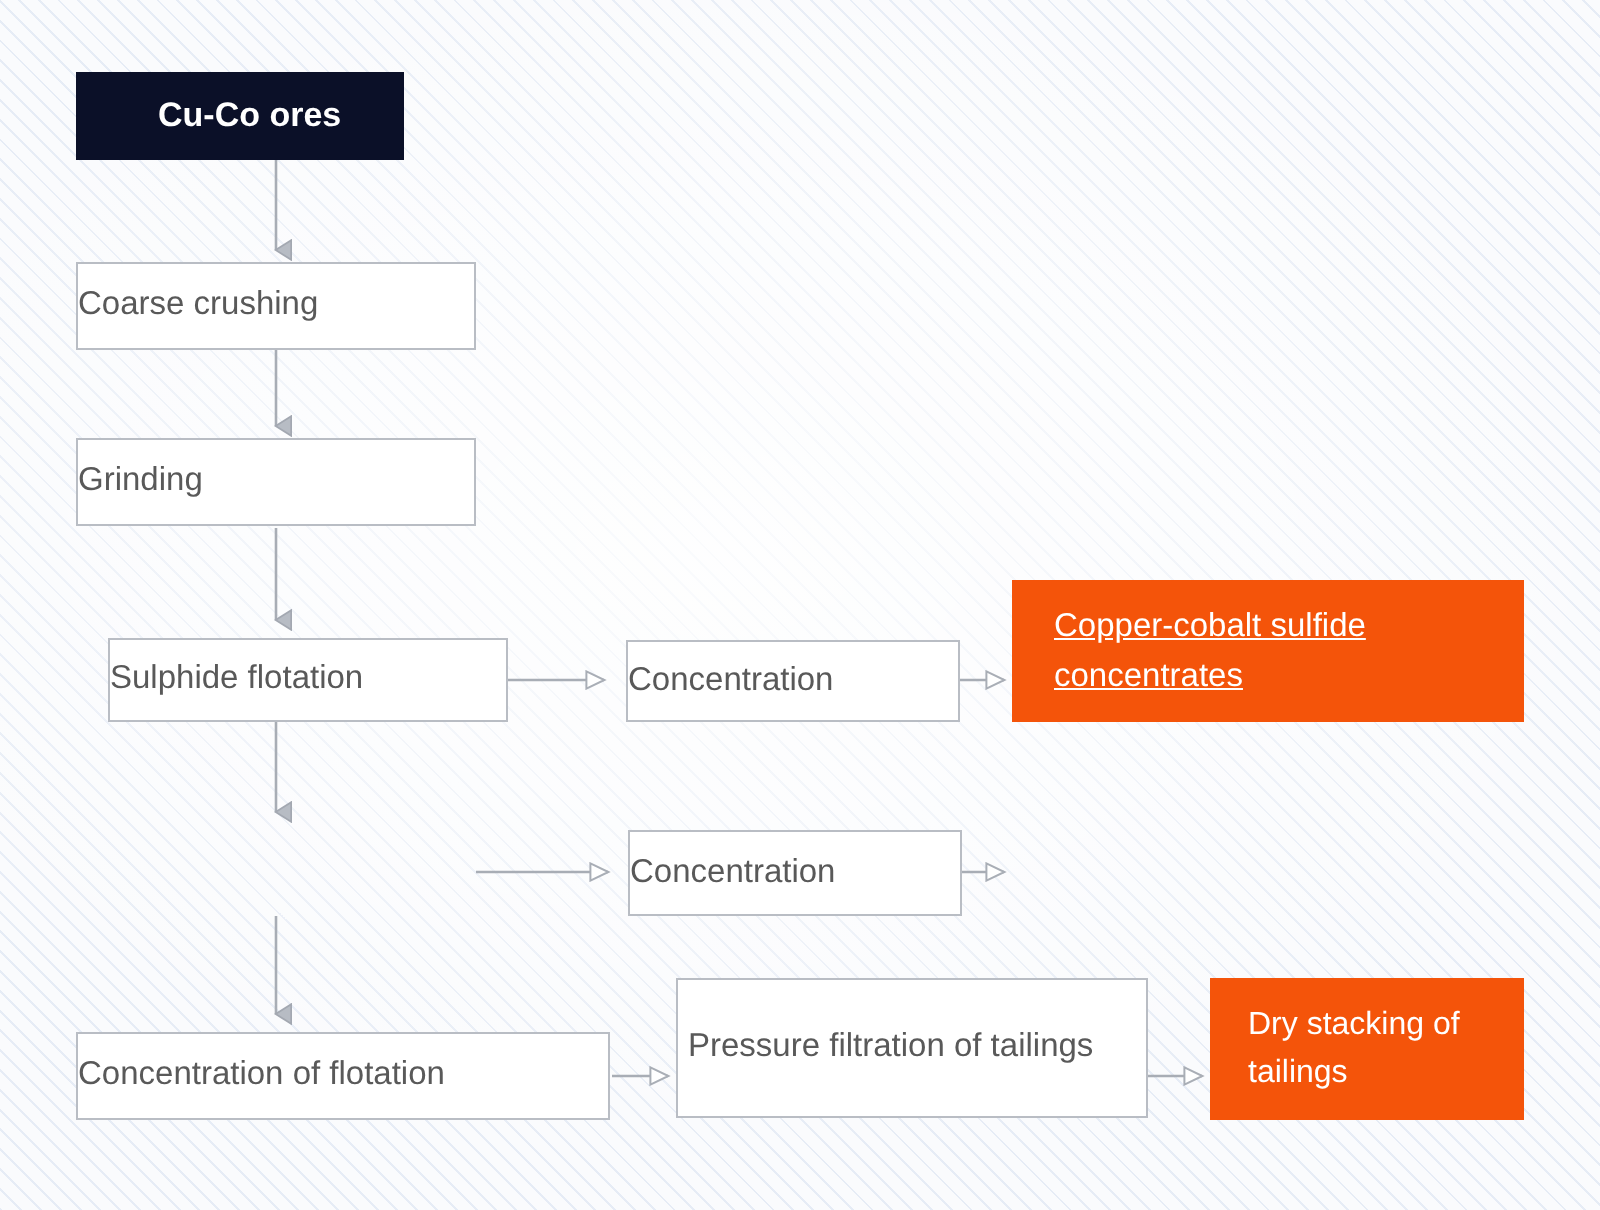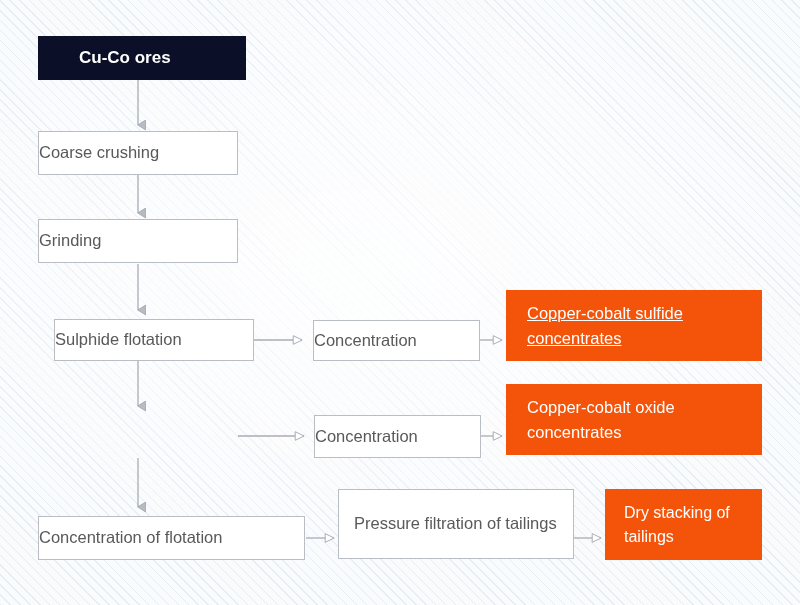--- a/index.html
+++ b/index.html
@@ -66,21 +66,21 @@
   .node.plain {
     background: #ffffff;
     border: 1px solid #b9bdc4;
     color: #595959;
     font-size: 16.5px;
     line-height: 1.45;
   }
   .node.plain.center .node-label {
   }
   .node.plain.wrap {
-    padding-left: 15px;
+    padding-left: 5px;
     padding-right: 10px;
   }
 
   .node.dark {
     background: #0b1028;
     border: 1px solid #0b1028;
     color: #ffffff;
     font-size: 17px;
     font-weight: bold;
     padding-left: 40px;
@@ -129,21 +129,21 @@
       <line x1="480" y1="340" x2="502" y2="340" marker-end="url(#arrowRight)"></line>
 
       <line x1="238" y1="436" x2="304" y2="436" marker-end="url(#arrowRight)"></line>
       <line x1="481" y1="436" x2="502" y2="436" marker-end="url(#arrowRight)"></line>
 
       <line x1="306" y1="538" x2="334" y2="538" marker-end="url(#arrowRight)"></line>
       <line x1="574" y1="538" x2="601" y2="538" marker-end="url(#arrowRight)"></line>
     </g>
   </svg>
 
-  <div class="node dark" style="left:38px; top:36px; width:208px; height:44px;">
+  <div class="node dark" style="left:38px; top:36px; width:164px; height:44px;">
     <span class="node-label">Cu-Co ores</span>
   </div>
 
   <div class="node plain center" style="left:38px; top:131px; width:200px; height:44px;">
     <span class="node-label">Coarse crushing</span>
   </div>
 
   <div class="node plain center" style="left:38px; top:219px; width:200px; height:44px;">
     <span class="node-label">Grinding</span>
   </div>
@@ -166,21 +166,18 @@
   </div>
 
   <div class="node plain wrap" style="left:338px; top:489px; width:236px; height:70px;">
     <span class="node-label">Pressure filtration of tailings</span>
   </div>
 
   <div class="node accent" style="left:506px; top:290px; width:256px; height:71px;text-decoration:underline;">
     <span class="node-label">Copper-cobalt sulfide concentrates</span>
   </div>
 
-  <div class="node accent" style="left:506px; top:384px; width:256px; height:71px;">
-    <span class="node-label">Copper-cobalt oxide concentrates</span>
-  </div>
 
   <div class="node accent small" style="left:605px; top:489px; width:157px; height:71px;">
     <span class="node-label">Dry stacking of tailings</span>
   </div>
 
 </div>
 
 </body></html>

